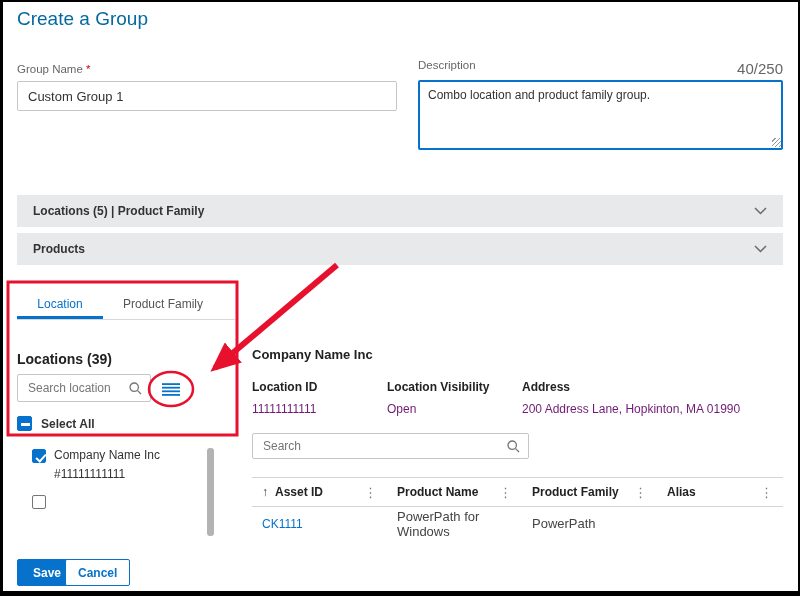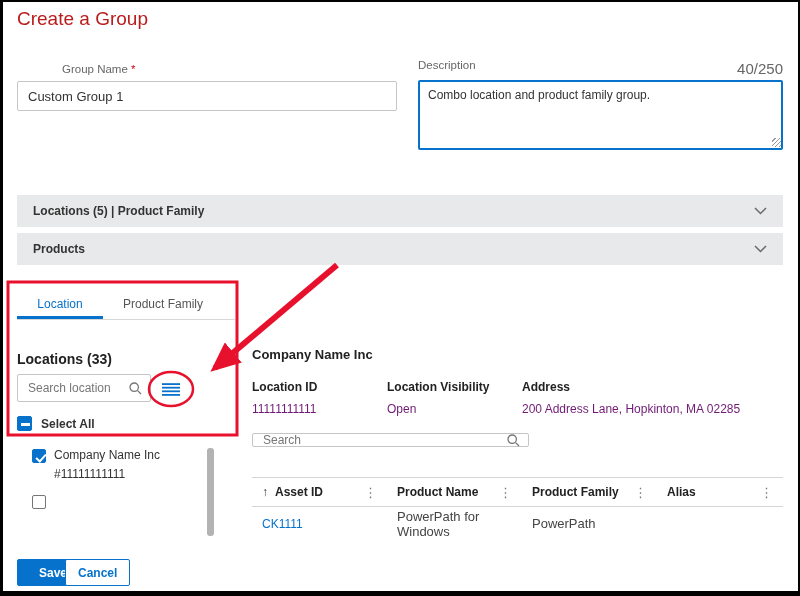--- a/index.html
+++ b/index.html
@@ -2,24 +2,24 @@
 <html><head>
 <meta charset="utf-8">
 <style>
   html,body{margin:0;padding:0;background:#fff;}
   .screen{
     position:relative;width:800px;height:596px;box-sizing:border-box;
     background:#fff;border:2px solid #000;border-left-width:3px;border-bottom-width:5px;
     font-family:"Liberation Sans",sans-serif;overflow:hidden;
   }
   .abs{position:absolute;}
-  .page-title{left:14px;top:6px;font-size:19px;color:#b91c1c;font-weight:400;}
+  .page-title{left:14px;top:6px;font-size:19px;color:#0369a1;font-weight:400;}
   .fld-label{font-size:11.5px;color:#666;}
   .req{color:#d0021b;}
-  .gn-label{left:14px;top:61px;margin-left:45px;}
+  .gn-label{left:14px;top:61px;}
   .text-input{
     left:14px;top:79px;width:380px;height:30px;box-sizing:border-box;
     border:1px solid #c6c6c6;border-radius:2px;font-size:13px;color:#333;
     padding:0 10px;font-family:"Liberation Sans",sans-serif;outline:none;
   }
   .desc-block{left:415px;top:57px;width:365px;}
   .desc-head{display:flex;justify-content:space-between;align-items:flex-start;}
   .counter{font-size:15px;color:#666;margin-top:1px;text-align:center;}
   .desc-area{
     margin-top:3px;width:365px;height:70px;box-sizing:border-box;display:block;
@@ -40,21 +40,21 @@
   .tab{box-sizing:border-box;text-align:center;line-height:29px;font-size:12px;cursor:pointer;}
   .tab-active{width:86px;color:#0672cb;border-bottom:3px solid #0672cb;}
   .tab-idle{width:120px;color:#555;}
   .loc-heading{left:14px;top:349px;font-size:14px;font-weight:700;color:#222;}
   .search-box{box-sizing:border-box;border:1px solid #c6c6c6;border-radius:2px;background:#fff;
     display:flex;align-items:center;padding:0 8px;}
   .search-box input{border:none;outline:none;flex:1;min-width:0;font-size:12px;color:#333;
     font-family:"Liberation Sans",sans-serif;background:transparent;}
   .search-box input::placeholder{color:#767676;}
   .sb1{left:14px;top:372px;width:134px;height:28px;}
-  .sb2{left:249px;top:431px;width:277px;height:14px;}
+  .sb2{left:249px;top:431px;width:277px;height:26px;}
   .list-btn{left:153px;top:374px;width:30px;height:26px;display:flex;align-items:center;justify-content:center;
     background:transparent;border:none;cursor:pointer;}
   .cb{width:15px;height:15px;box-sizing:border-box;border:1px solid #757575;border-radius:2px;background:#fff;position:relative;flex:none;}
   .cb-ind{background:#0672cb;border-color:#0672cb;}
   .cb-ind::after{content:"";position:absolute;left:3px;top:6px;width:9px;height:2.5px;background:#fff;}
   .cb-chk{background:#0672cb;border-color:#0672cb;}
   .cb-chk::after{content:"";position:absolute;left:4.5px;top:1.5px;width:4px;height:8px;
     border:solid #fff;border-width:0 2px 2px 0;transform:rotate(42deg);}
   .select-all{left:14px;top:414px;display:flex;align-items:center;gap:9px;cursor:pointer;}
   .select-all .lbl{font-size:12px;font-weight:600;color:#333;}
@@ -72,21 +72,21 @@
     border-top:1px solid #d4d4d4;border-bottom:1px solid #d4d4d4;}
   .th{display:flex;align-items:center;padding:0 10px;box-sizing:border-box;font-size:12px;font-weight:700;color:#222;cursor:pointer;}
   .th .kebab{margin-left:auto;color:#777;font-size:13px;font-weight:400;cursor:pointer;}
   .sort-arrow{color:#333;font-weight:400;margin-right:7px;font-size:12px;}
   .c1{width:135px;} .c2{width:135px;} .c3{width:135px;} .c4{width:126px;}
   .trow{left:249px;top:505px;width:531px;height:33px;display:flex;align-items:center;}
   .td{padding:0 10px;box-sizing:border-box;font-size:13px;color:#444;}
   .td-link{font-size:12px;color:#0672cb;cursor:pointer;}
   .btn{height:27px;box-sizing:border-box;border-radius:2px;font-size:12px;font-weight:700;
     font-family:"Liberation Sans",sans-serif;cursor:pointer;}
-  .btn-save{left:14px;top:557px;padding:0 21px;background:#0672cb;color:#fff;border:1px solid #0672cb;}
+  .btn-save{left:14px;top:557px;padding:0 15px;background:#0672cb;color:#fff;border:1px solid #0672cb;}
   .btn-cancel{left:62px;top:557px;padding:0 12px;background:#fff;color:#0672cb;border:1px solid #0672cb;}
   .annot{left:0;top:0;width:800px;height:596px;pointer-events:none;z-index:60;}
 </style>
 </head>
 <body>
 
 <div class="screen">
 
   <div class="abs page-title">Create a Group</div>
 
@@ -117,21 +117,21 @@
     <svg class="acc-chev" width="13" height="8" viewBox="0 0 13 8">
       <polyline points="1,1 6.5,6.5 12,1" fill="none" stroke="#6a6a6a" stroke-width="1.5"></polyline>
     </svg>
   </div>
 
   <div class="abs tabs">
     <div class="tab tab-active">Location</div>
     <div class="tab tab-idle">Product Family</div>
   </div>
 
-  <div class="abs loc-heading">Locations (33)</div>
+  <div class="abs loc-heading">Locations (39)</div>
 
   <div class="abs search-box sb1">
     <input placeholder="Search location" style="">
     <svg width="13" height="13" viewBox="0 0 13 13">
       <circle cx="5.2" cy="5.2" r="4.2" fill="none" stroke="#767676" stroke-width="1.3"></circle>
       <line x1="8.6" y1="8.6" x2="12" y2="12" stroke="#767676" stroke-width="1.3"></line>
     </svg>
   </div>
 
   <button class="abs list-btn">
@@ -162,21 +162,21 @@
   </div>
   <div class="abs scrollbar"></div>
 
   <div class="abs company">Company Name Inc</div>
 
   <div class="abs d-label dc1">Location ID</div>
   <div class="abs d-label dc2">Location Visibility</div>
   <div class="abs d-label dc3">Address</div>
   <div class="abs d-value dc1">11111111111</div>
   <div class="abs d-value dc2">Open</div>
-  <div class="abs d-value dc3">200 Address Lane, Hopkinton, MA 02285</div>
+  <div class="abs d-value dc3">200 Address Lane, Hopkinton, MA 01990</div>
 
   <div class="abs search-box sb2">
     <input placeholder="Search" style="">
     <svg width="13" height="13" viewBox="0 0 13 13">
       <circle cx="5.2" cy="5.2" r="4.2" fill="none" stroke="#767676" stroke-width="1.3"></circle>
       <line x1="8.6" y1="8.6" x2="12" y2="12" stroke="#767676" stroke-width="1.3"></line>
     </svg>
   </div>
 
   <div class="abs thead">

